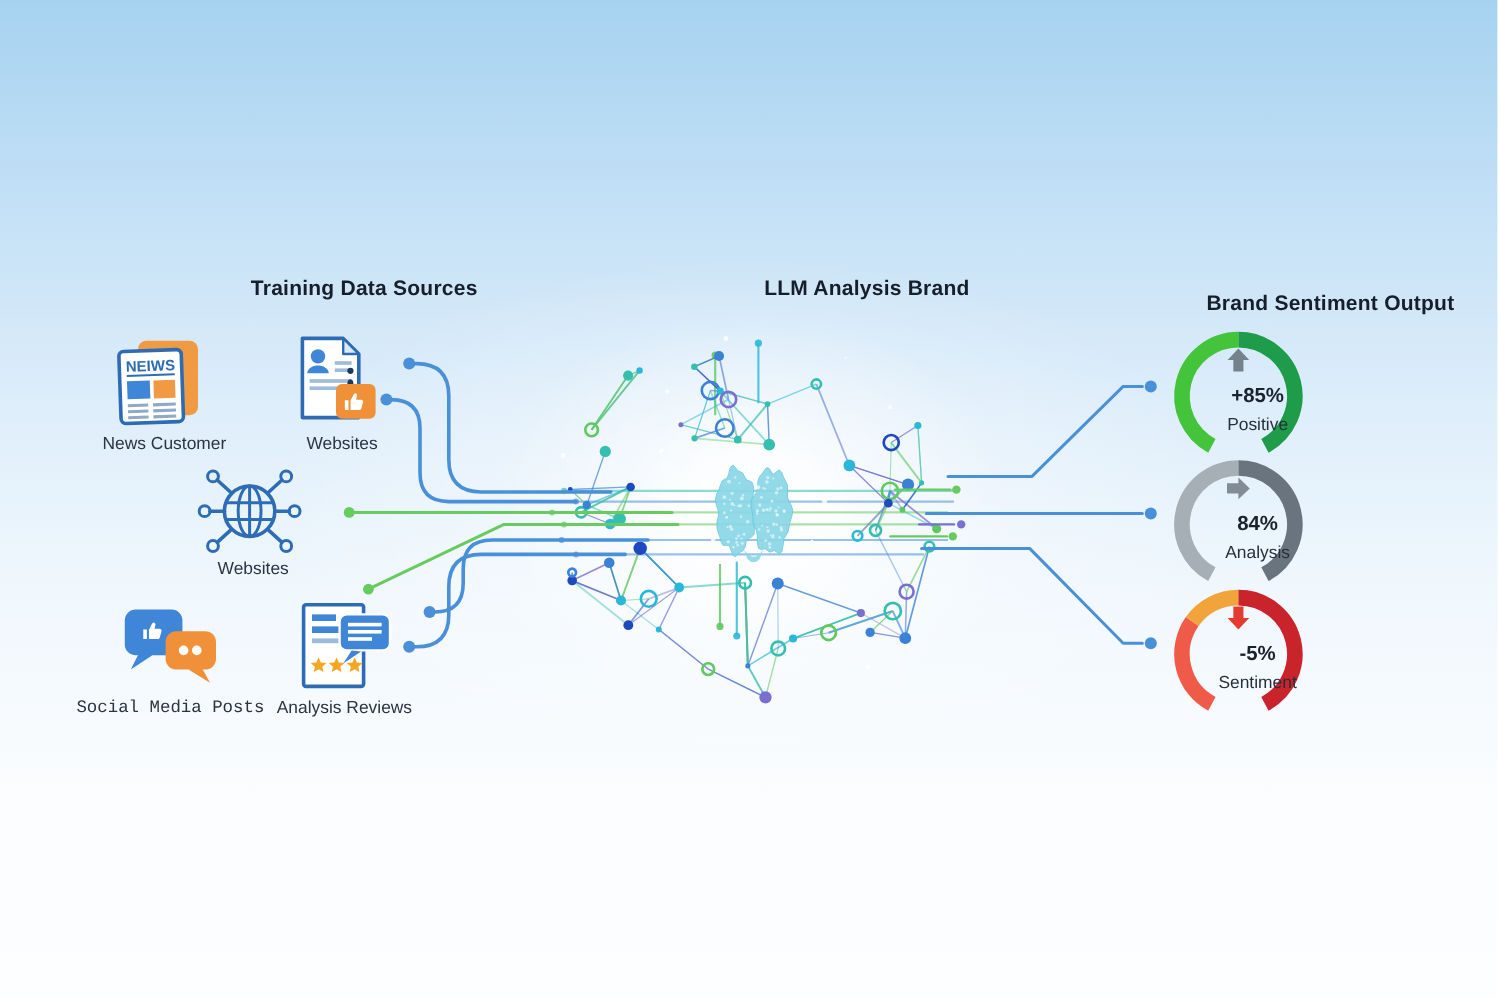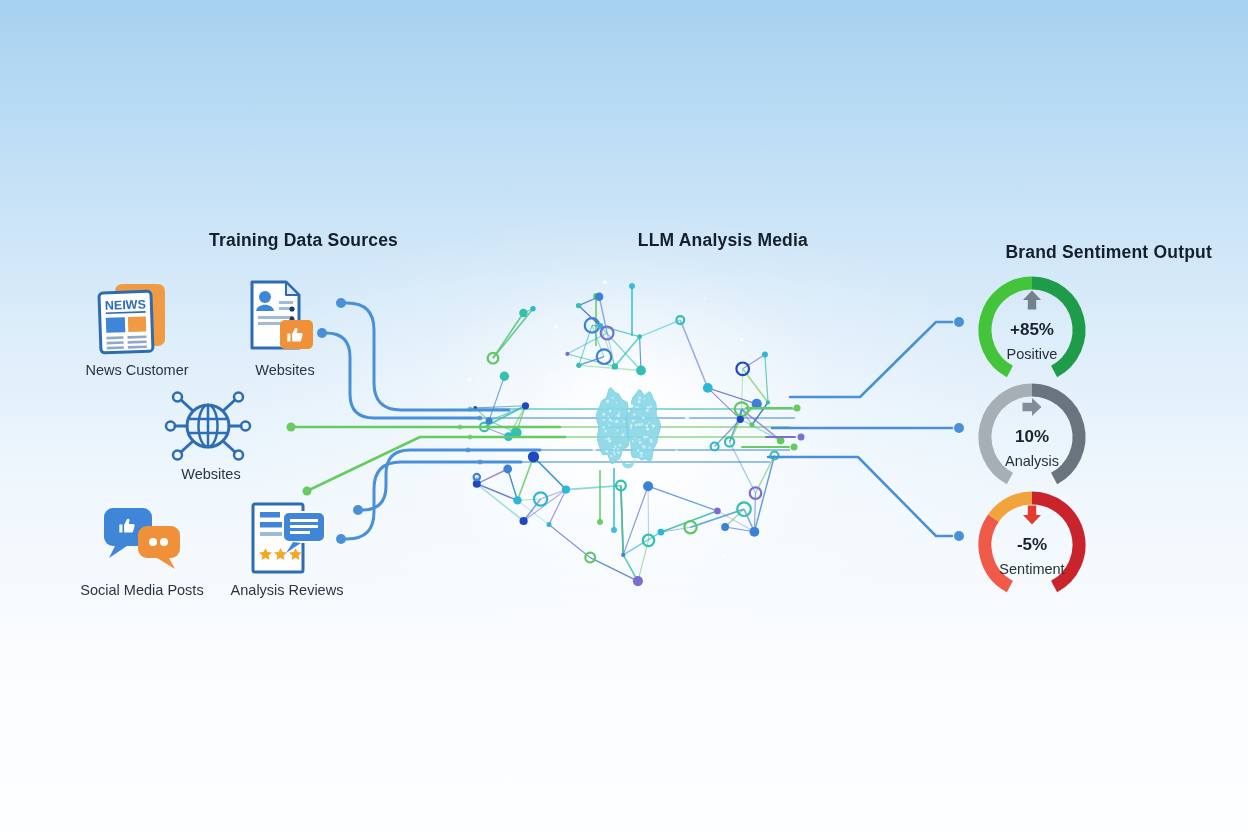--- a/index.html
+++ b/index.html
@@ -14,22 +14,22 @@
     pointer-events:none;
   }
   svg{display:block}
   .layer{position:absolute;left:0;top:0;pointer-events:none;}
   .heading{position:absolute;width:360px;text-align:right;font-size:17.5px;font-weight:700;color:#161E2A;letter-spacing:.2px;}
   .icon-label{position:absolute;text-align:center;font-size:14.5px;color:#2A3542;}
   .src-icon{position:absolute;}
   .gauge{position:absolute;width:130px;height:120px;}
   .gauge .arc{position:absolute;left:0;top:0;}
   .g-arrow{position:absolute;left:52px;top:14px;width:26px;height:26px;}
-  .g-value{position:absolute;left:0;top:47px;width:130px;text-align:center;font-size:17px;font-weight:600;color:#1A222E;}
-  .g-label{position:absolute;left:0;top:73px;width:130px;text-align:center;font-size:14.5px;color:#25303C;}
+  .g-value{position:absolute;left:16px;top:47px;width:130px;text-align:center;font-size:17px;font-weight:600;color:#1A222E;}
+  .g-label{position:absolute;left:16px;top:73px;width:130px;text-align:center;font-size:14.5px;color:#25303C;}
 </style>
 </head>
 <body>
 
 <div class="canvas">
 
   <svg id="net" class="layer" width="1248" height="832" viewBox="0 0 1248 832">
     <defs>
       <radialGradient id="gl">
         <stop offset="0" stop-color="#ffffff" stop-opacity="1"></stop>
@@ -325,21 +325,21 @@
       <circle class="wbd" cx="959" cy="322" r="5" fill="#4A90D8"></circle>
       <circle class="wbd" cx="959" cy="428" r="5" fill="#4A90D8"></circle>
       <circle class="wbd" cx="959" cy="536" r="5" fill="#4A90D8"></circle>
       <circle class="wgd" cx="797" cy="408" r="3.5" fill="#68CB5F"></circle>
       <circle class="wpd" cx="801" cy="437" r="3.5" fill="#7B6FD0"></circle>
       <circle class="wgd" cx="794" cy="447" r="3.5" fill="#68CB5F"></circle>
     </g>
   </svg>
 
   <div class="heading" style="left: 38px; top: 230px; color: rgb(22, 30, 42);">Training Data Sources</div>
-  <div class="heading" style="left: 448px; top: 230px; color: rgb(22, 30, 42);">LLM Analysis Media</div>
+  <div class="heading" style="left: 448px; top: 230px; color: rgb(22, 30, 42);">LLM Analysis Brand</div>
   <div class="heading" style="left: 852px; top: 230px; color: rgb(22, 30, 42); margin-top: 12px;">Brand Sentiment Output</div>
 
   <svg class="src-icon" style="left:93px;top:278px;" width="84" height="84" viewBox="0 0 84 84">
     <rect x="22" y="6" width="50" height="62" rx="7" fill="#F09A44"></rect>
     <g transform="rotate(-2 36 45)">
       <rect x="7" y="14" width="52" height="60" rx="4" fill="#ffffff" stroke="#2D6CB5" stroke-width="3"></rect>
       <text x="33" y="31" font-size="12.5" font-weight="bold" fill="#2D6CB5" text-anchor="middle" font-family="Liberation Sans, sans-serif">NEIWS</text>
       <line x1="13" y1="34.5" x2="53" y2="34.5" stroke="#2D6CB5" stroke-width="1.6"></line>
       <rect x="13" y="39" width="19" height="15" fill="#3F85D8"></rect>
       <rect x="35" y="39" width="18" height="15" fill="#F09A44"></rect>
@@ -398,21 +398,21 @@
     <rect x="8" y="8" width="48" height="38" rx="9" fill="#3F85D8"></rect>
     <path d="M20 44 L13 58 L31 46 Z" fill="#3F85D8"></path>
     <g transform="translate(21,15) scale(0.95)">
       <path fill="#ffffff" d="M2.5 10 h3.2 v8.5 H2.5 z M7.5 18.5 h7.6 c.9 0 1.7-.6 1.9-1.5 l1.5-5.4 c.3-1.1-.5-2.1-1.7-2.1 h-4.4 l.8-3.6 c.2-1-.4-1.9-1.4-2 -.6 0-1.1.3-1.4.8 L7.5 10.2 z"></path>
     </g>
     <rect x="42" y="26" width="42" height="32" rx="9" fill="#F09139"></rect>
     <path d="M72 56 L79 69 L61 58 Z" fill="#F09139"></path>
     <circle cx="57" cy="42" r="4" fill="#ffffff"></circle>
     <circle cx="68" cy="42" r="4" fill="#ffffff"></circle>
   </svg>
-  <div class="icon-label" style="left: 42px; top: 582px; width: 200px; color: rgb(42, 53, 66);">Social Media Posts</div>
+  <div class="icon-label" style="left: 42px; top: 582px; width: 200px; color: rgb(42, 53, 66); font-family: Liberation Mono, monospace;">Social Media Posts</div>
 
   <svg class="src-icon" style="left:241px;top:496px;" width="92" height="84" viewBox="0 0 92 84">
     <rect x="12" y="8" width="50" height="68" rx="2" fill="#ffffff" stroke="#2D6CB5" stroke-width="3"></rect>
     <rect x="19" y="16" width="20" height="5.5" fill="#3F85D8"></rect>
     <rect x="19" y="26" width="28" height="5.5" fill="#3F85D8"></rect>
     <rect x="19" y="36" width="24" height="4" fill="#9FBBDC"></rect>
     <g fill="#F5A623">
       <path transform="translate(18,52)" d="M6.5 0 L8.4 4.1 L13 4.6 L9.6 7.6 L10.5 12 L6.5 9.8 L2.5 12 L3.4 7.6 L0 4.6 L4.6 4.1 Z"></path>
       <path transform="translate(33,52)" d="M6.5 0 L8.4 4.1 L13 4.6 L9.6 7.6 L10.5 12 L6.5 9.8 L2.5 12 L3.4 7.6 L0 4.6 L4.6 4.1 Z"></path>
       <path transform="translate(48,52)" d="M6.5 0 L8.4 4.1 L13 4.6 L9.6 7.6 L10.5 12 L6.5 9.8 L2.5 12 L3.4 7.6 L0 4.6 L4.6 4.1 Z"></path>
@@ -442,21 +442,21 @@
   <div class="gauge" style="left:967px;top:380px;">
     <svg class="arc" width="130" height="120" viewBox="0 0 130 120">
         <path d="M 42.9 98.5 A 47 47 0 0 1 65.0 10.0" stroke="#A6AEB6" stroke-width="13" fill="none"></path>
         <path d="M 65.0 10.0 A 47 47 0 0 1 87.1 98.5" stroke="#6A747E" stroke-width="13" fill="none"></path>
       </svg>
     <div class="g-arrow">
       <svg width="26" height="26" viewBox="0 0 26 26">
           <path d="M22.5 13 L13 4 V8.8 H3.5 V17.2 H13 V22 Z" fill="#828C96"></path>
         </svg>
     </div>
-    <div class="g-value">10%</div>
+    <div class="g-value">84%</div>
     <div class="g-label">Analysis</div>
   </div>
 
   <div class="gauge" style="left:967px;top:488px;">
     <svg class="arc" width="130" height="120" viewBox="0 0 130 120">
         <path d="M 42.9 98.5 A 47 47 0 0 1 26.5 30.0" stroke="#EF5A49" stroke-width="13" fill="none"></path>
         <path d="M 26.5 30.0 A 47 47 0 0 1 65.0 10.0" stroke="#F2A43C" stroke-width="13" fill="none"></path>
         <path d="M 65.0 10.0 A 47 47 0 0 1 87.1 98.5" stroke="#C9232B" stroke-width="13" fill="none"></path>
       </svg>
     <div class="g-arrow">

